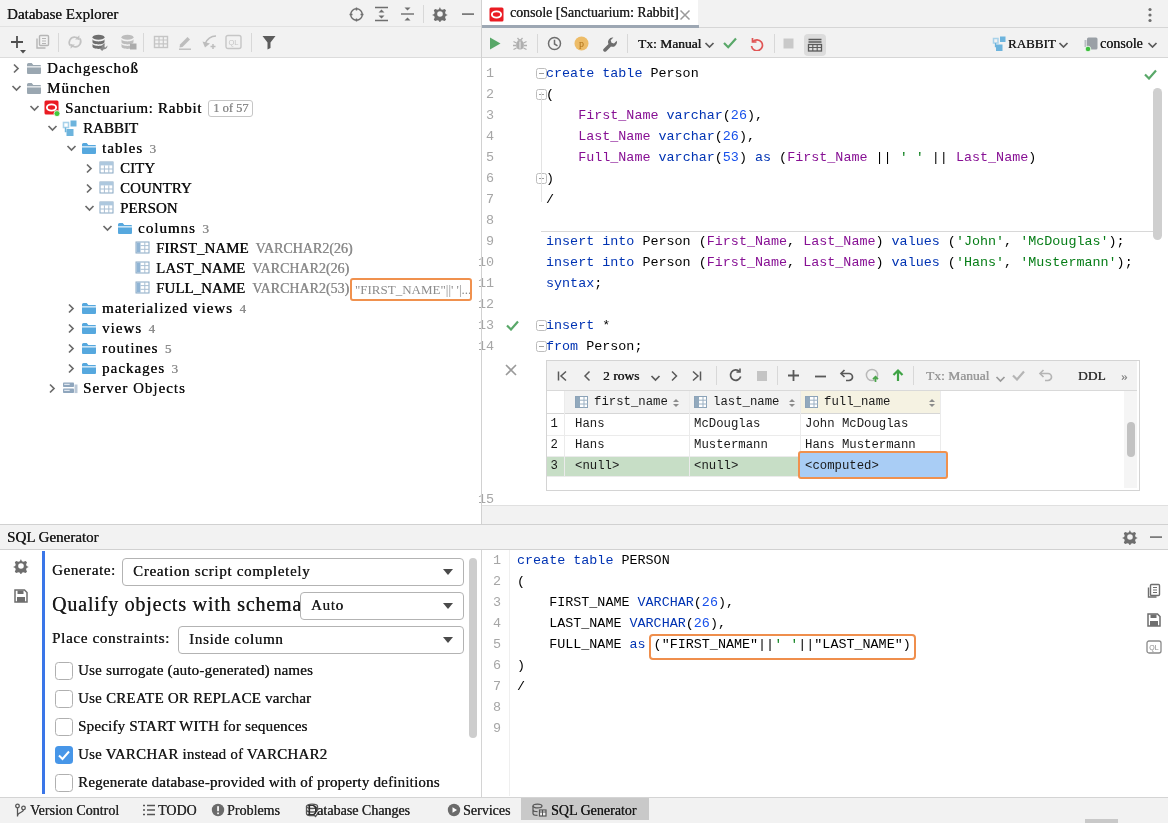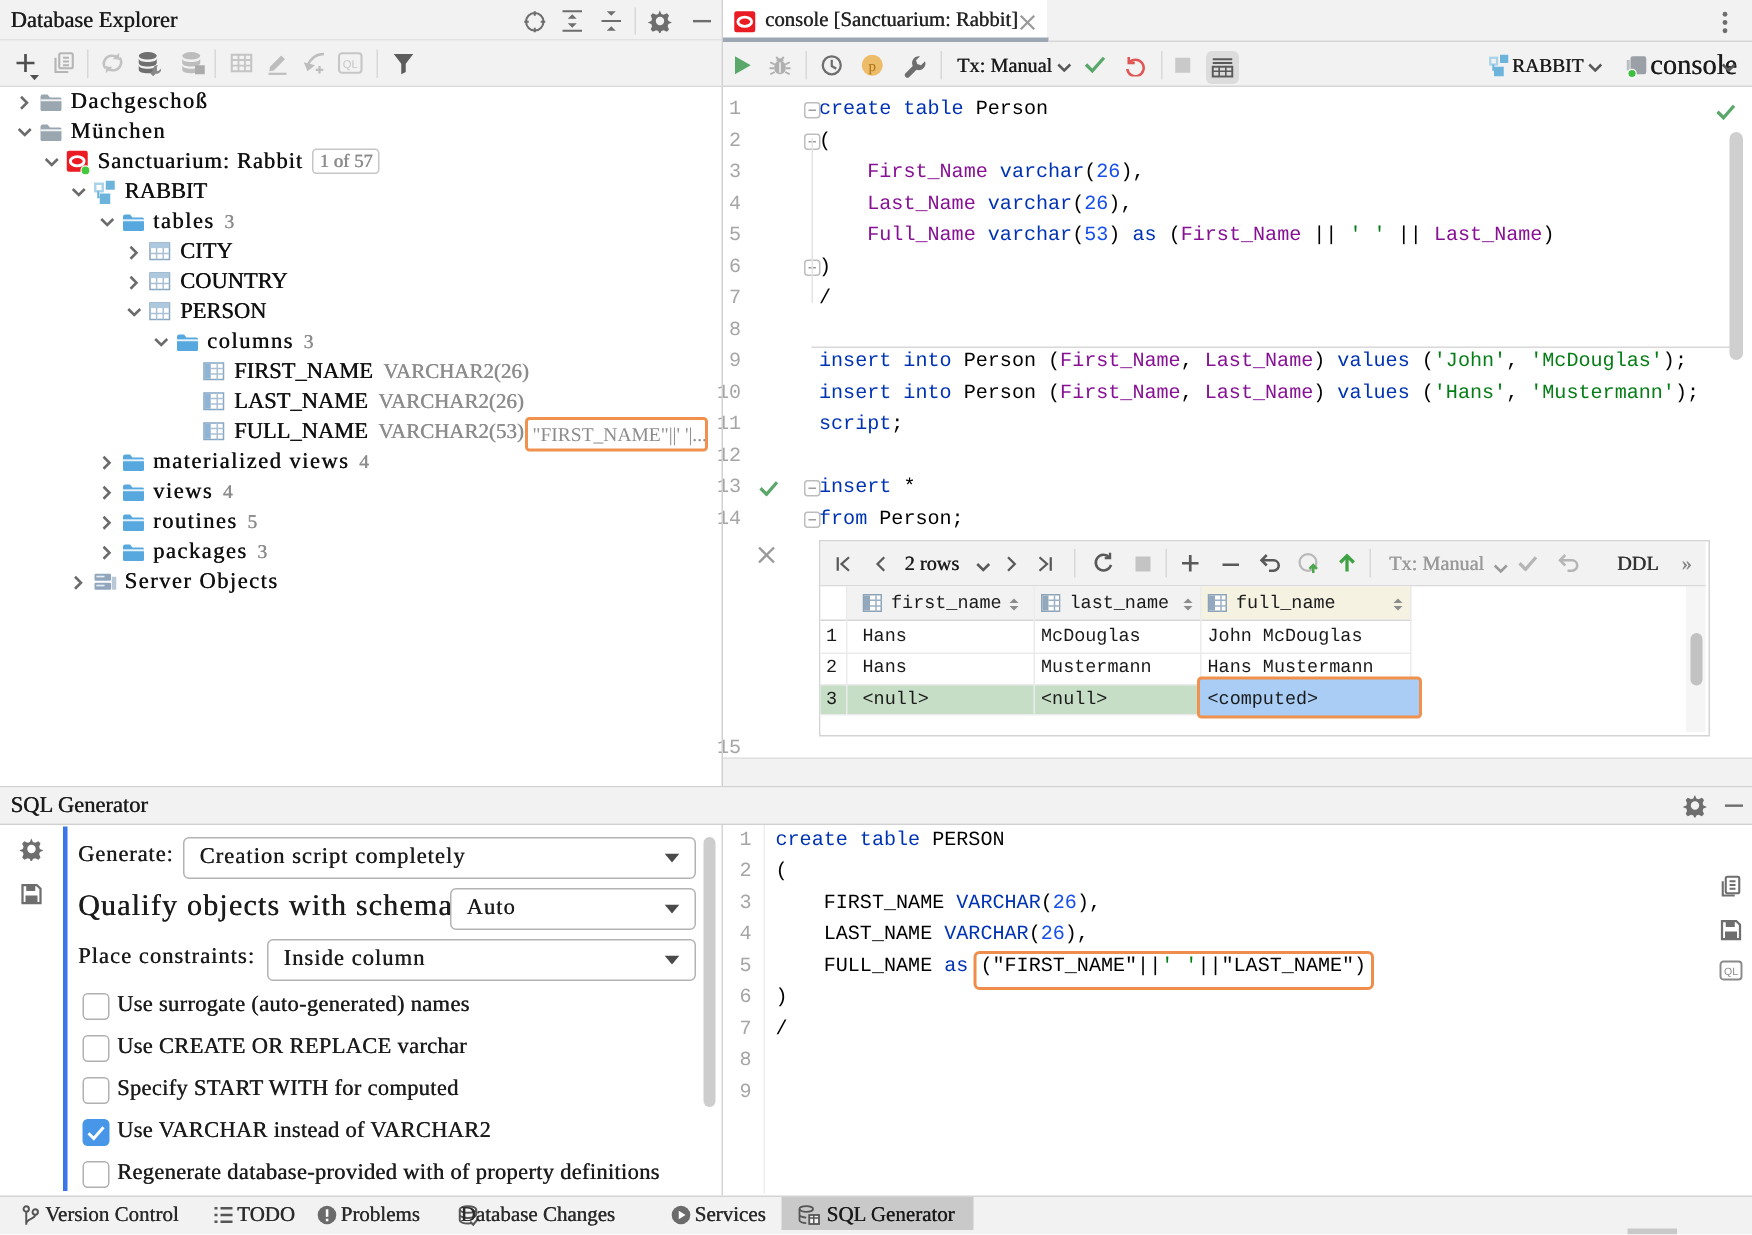--- a/index.html
+++ b/index.html
@@ -456,21 +456,21 @@
           <polyline points="1.5,3 5.5,7 9.5,3" fill="none" stroke="#595959" stroke-width="1.7"></polyline>
         </svg>
       </div>
   <div class="icon" id="r-console" style="left:601px;top:36px">
         <svg width="16" height="16" viewBox="0 0 16 16" style="">
           <rect x="4" y="1.5" width="10.5" height="12" rx="1.5" fill="#9aa0a6"></rect>
           <rect x="1.5" y="4" width="2" height="7" fill="#b9bec3"></rect>
           <circle cx="5" cy="13" r="2.8" fill="#3fbf3f" stroke="#fff" stroke-width="0.8"></circle>
         </svg>
       </div>
-  <div class="abs ui" style="left:618px;top:33px;font-size:19px;line-height:21px">console</div>
+  <div class="abs ui" style="left:618px;top:33px;font-size:14px;line-height:21px">console</div>
   <div class="icon" id="r-car3" style="left:665px;top:40px">
         <svg width="11" height="8" viewBox="0 0 11 8" style="">
           <polyline points="1.5,3 5.5,7 9.5,3" fill="none" stroke="#595959" stroke-width="1.7"></polyline>
         </svg>
       </div>
 
   <div id="editor">
         <div class="abs" style="left:-482px;top:0;width:1700px">
           <div class="ln" style="left:464px;top:62.5px">1</div>
           <div class="cl" style="top:62.5px"><span class="k">create table</span> Person</div>
@@ -485,21 +485,21 @@
           <div class="ln" style="left:464px;top:167.5px">6</div>
           <div class="cl" style="top:167.5px">)</div>
           <div class="ln" style="left:464px;top:188.5px">7</div>
           <div class="cl" style="top:188.5px">/</div>
           <div class="ln" style="left:464px;top:209.5px">8</div>
           <div class="ln" style="left:464px;top:230.5px">9</div>
           <div class="cl" style="top:230.5px"><span class="k">insert into</span> Person (<span class="p">First_Name</span>, <span class="p">Last_Name</span>) <span class="k">values</span> (<span class="s">'John'</span>, <span class="s">'McDouglas'</span>);</div>
           <div class="ln" style="left:464px;top:251.5px">10</div>
           <div class="cl" style="top:251.5px"><span class="k">insert into</span> Person (<span class="p">First_Name</span>, <span class="p">Last_Name</span>) <span class="k">values</span> (<span class="s">'Hans'</span>, <span class="s">'Mustermann'</span>);</div>
           <div class="ln" style="left:464px;top:272.5px">11</div>
-          <div class="cl" style="top:272.5px"><span class="k">script</span>;</div>
+          <div class="cl" style="top:272.5px"><span class="k">syntax</span>;</div>
           <div class="ln" style="left:464px;top:293.5px">12</div>
           <div class="ln" style="left:464px;top:314.5px">13</div>
           <div class="cl" style="top:314.5px"><span class="k">insert</span> *</div>
           <div class="ln" style="left:464px;top:335.5px">14</div>
           <div class="cl" style="top:335.5px"><span class="k">from</span> Person;</div>
           <div class="ln" style="left:464px;top:488.5px">15</div>
           <div class="abs" style="left:506px;top:320px">
             <svg width="13" height="11" viewBox="0 0 13 11" style="">
               <path d="M1 5.5 L5 9.5 L12 1.5" fill="none" stroke="#59a869" stroke-width="2.2"></path>
             </svg>
@@ -754,21 +754,21 @@
           <div class="ui" style="position:absolute;left:10px;top:2px;font-size:15px;line-height:21px;letter-spacing:0.7px">Inside column</div>
           <svg width="10" height="6" viewBox="0 0 10 6" style="position:absolute;right:10px;top:10px">
             <path d="M0 0 h10 L5 6 z" fill="#4a4a4a"></path>
           </svg>
         </div>
         <div class="abs" style="left:55px;top:662px;width:16px;height:16px;border:1px solid #b0b0b0;border-radius:3.5px;background:#fff"></div>
         <div class="abs ui" style="left:78px;top:660px;font-size:15px;line-height:21px;letter-spacing:0.2px">Use surrogate (auto-generated) names</div>
         <div class="abs" style="left:55px;top:690px;width:16px;height:16px;border:1px solid #b0b0b0;border-radius:3.5px;background:#fff"></div>
         <div class="abs ui" style="left:78px;top:688px;font-size:15px;line-height:21px;letter-spacing:0.2px">Use CREATE OR REPLACE varchar</div>
         <div class="abs" style="left:55px;top:718px;width:16px;height:16px;border:1px solid #b0b0b0;border-radius:3.5px;background:#fff"></div>
-        <div class="abs ui" style="left:78px;top:716px;font-size:15px;line-height:21px;letter-spacing:0.2px">Specify START WITH for computed</div>
+        <div class="abs ui" style="left:78px;top:716px;font-size:15px;line-height:21px;letter-spacing:0.2px">Specify START WITH for sequences</div>
         <div class="abs" style="left:55px;top:746px;width:18px;height:18px;background:#4796e8;border-radius:3.5px">
           <svg width="18" height="18" viewBox="0 0 18 18" style="">
             <path d="M4 9.5 L7.5 13 L14 5.5" fill="none" stroke="#fff" stroke-width="2"></path>
           </svg>
         </div>
         <div class="abs ui" style="left:78px;top:744px;font-size:15px;line-height:21px;letter-spacing:0.2px">Use VARCHAR instead of VARCHAR2</div>
         <div class="abs" style="left:55px;top:774px;width:16px;height:16px;border:1px solid #b0b0b0;border-radius:3.5px;background:#fff"></div>
         <div class="abs ui" style="left:78px;top:772px;font-size:15px;line-height:21px;letter-spacing:0.2px">Regenerate database-provided with of property definitions</div>
         <div class="abs" style="left:469px;top:558px;width:8px;height:180px;background:#cdcdcd;border-radius:4px"></div>
       </div>

